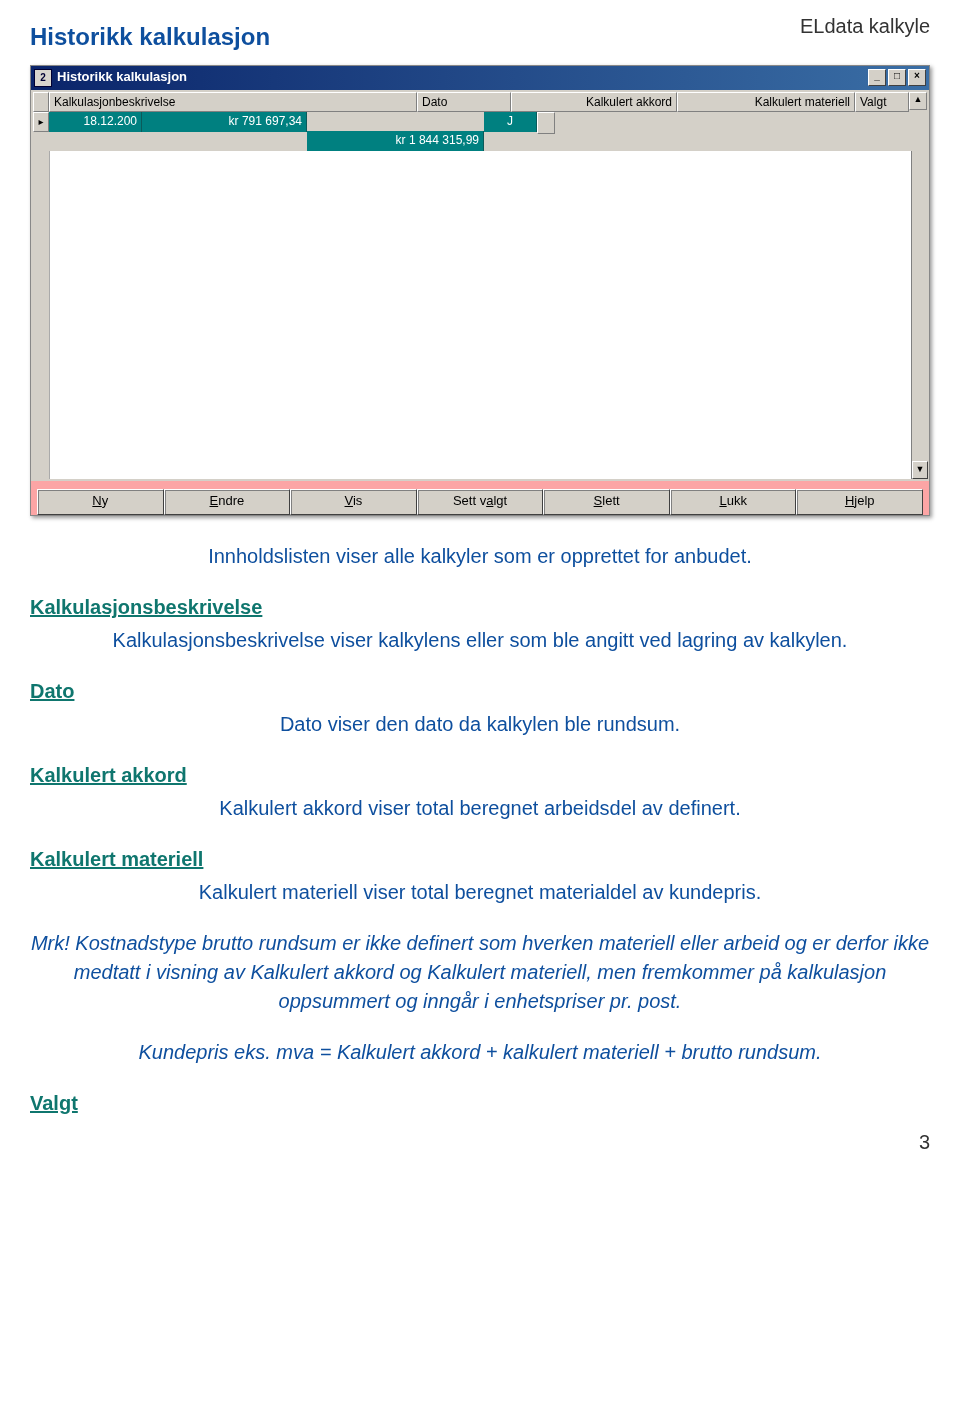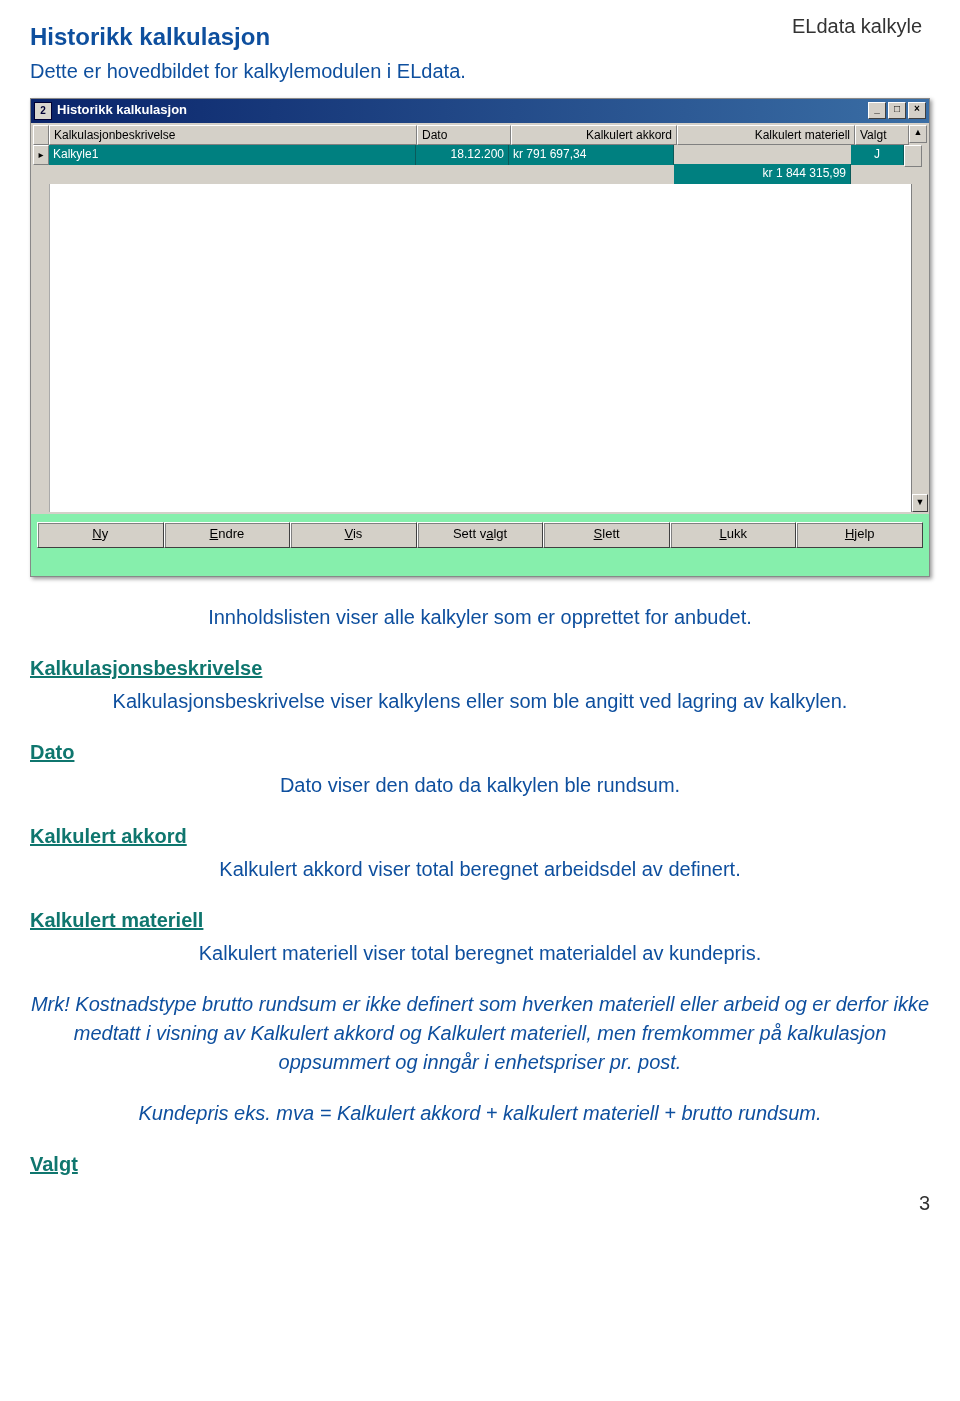--- a/index.html
+++ b/index.html
@@ -11,21 +11,21 @@
     font-size: 20px;
     line-height: 1.45;
   }
   .header-region {
     position: relative;
     margin-bottom: 10px;
   }
   .doc-header-right {
     position: absolute;
     top: -8px;
-    right: 8px;
+    right: 0;
     font-family: Arial, sans-serif;
     font-size: 20px;
     color: #333;
   }
   .doc-title {
     font-weight: bold;
     font-size: 24px;
     color: #0e4f9e;
     margin: 0 0 2px 0;
   }
@@ -129,21 +129,21 @@
     background: #008080;
     color: #fff;
     border-right: 1px solid #0b5a5a;
     padding: 1px 4px;
     height: 18px;
     font-size: 12px;
     line-height: 17px;
   }
   .dc.c0 { flex: 0 0 358px; }
   .dc.c1 { flex: 0 0 84px; text-align: right; }
-  .dc.c2 { flex: 0 0 156px; text-align: left;}
+  .dc.c2 { flex: 0 0 156px; text-align: right;}
   .dc.c3 { flex: 0 0 168px; text-align: right; margin-top: 19px;}
   .dc.c4 { flex: 0 0 44px; text-align: center;}
   .scrollcell {
     width: 16px; height: 20px;
     background: #d4d0c8;
     border: 1px solid #fff;
     border-right-color: #808080;
     border-bottom-color: #808080;
   }
 
@@ -167,22 +167,22 @@
     border-right-color: #404040;
     border-bottom-color: #404040;
     text-align: center;
     font-size: 9px;
     line-height: 14px;
   }
   .scrolltrack .arrow.down { bottom: 0; }
 
   .btnbar {
     display: flex;
-    padding: 8px 6px 28px 6px;
-    background: #86efac;
+    padding: 8px 6px 0 6px;
+    background: #fca5a5;
   }
   .wbtn {
     flex: 1;
     height: 24px;
     background: #d4d0c8;
     border: 1px solid #fff;
     border-right-color: #404040;
     border-bottom-color: #404040;
     box-shadow: 1px 1px 0 #808080 inset;
     font-size: 13px;
@@ -203,21 +203,20 @@
     font-size: 20px;
     margin-top: 10px;
   }
 </style>
 </head>
 <body>
 
 <div class="header-region">
   <div class="doc-header-right">ELdata kalkyle</div>
   <div class="doc-title">Historikk kalkulasjon</div>
-  <div class="doc-sub">Dette er hovedbildet for kalkylemodulen i ELdata.</div>
 </div>
 
 <div class="win-wrap">
 
   <div class="titlebar">
     <span class="icon">
         <span>2</span>
       </span>
     <span class="ttext">Historikk kalkulasjon</span>
     <span class="tbtn">_</span>
@@ -231,21 +230,20 @@
       <div class="hc c0">Kalkulasjonbeskrivelse</div>
       <div class="hc c1">Dato</div>
       <div class="hc c2">Kalkulert akkord</div>
       <div class="hc c3">Kalkulert materiell</div>
       <div class="hc c4">Valgt</div>
       <div class="hc scroll">▲</div>
     </div>
 
     <div class="datarow">
       <div class="rowmarker">▸</div>
-      <div class="dc c0">Kalkyle1</div>
       <div class="dc c1">18.12.200</div>
       <div class="dc c2">kr 791 697,34</div>
       <div class="dc c3">kr 1 844 315,99</div>
       <div class="dc c4">J</div>
       <div class="scrollcell"></div>
     </div>
 
     <div style="position:relative; display:flex;">
       <div style="width:16px; background:#d4d0c8;"></div>
       <div class="whitegrid" style="flex:1; margin-left:0;">

